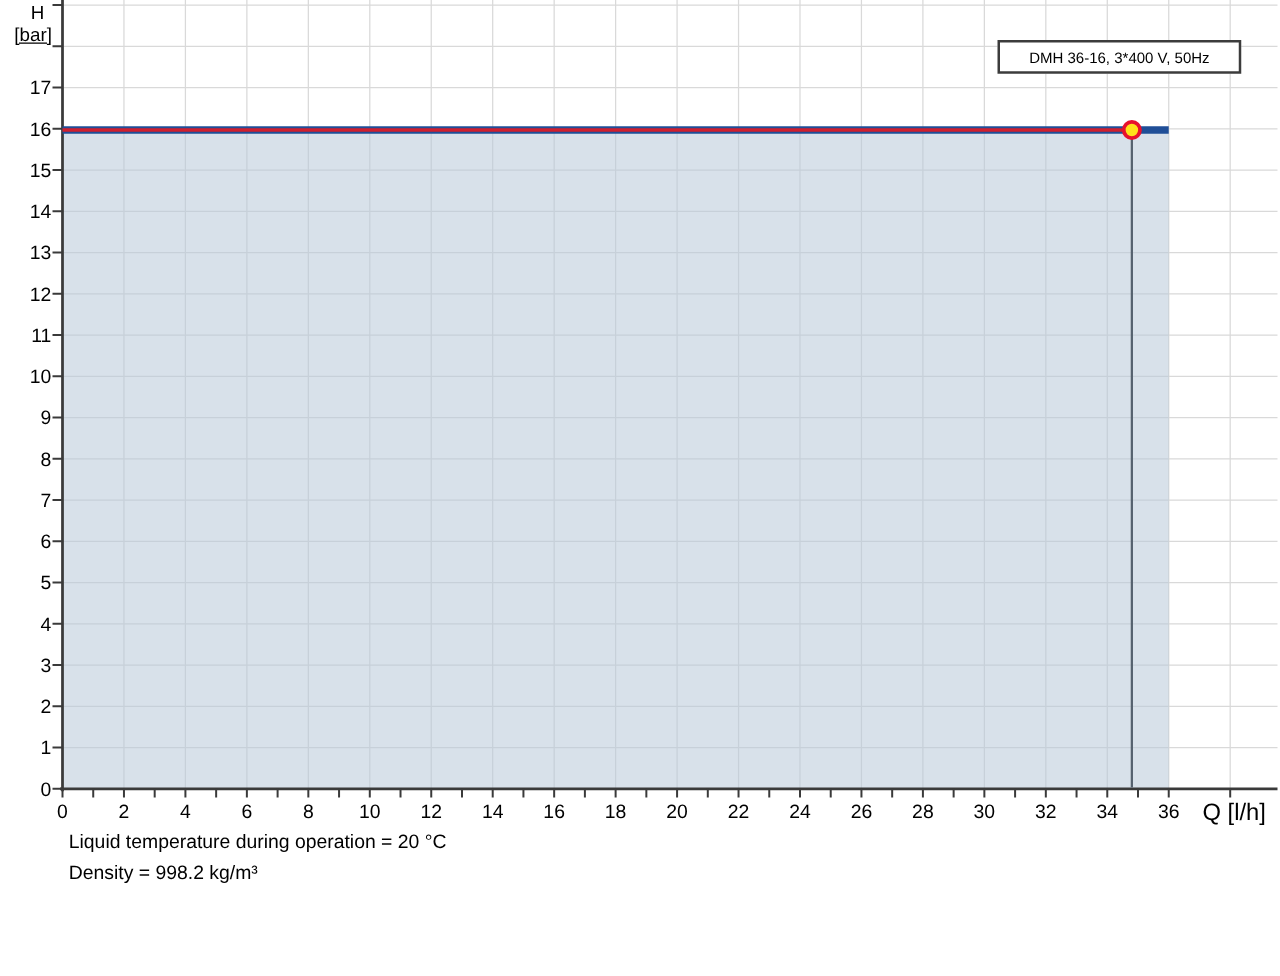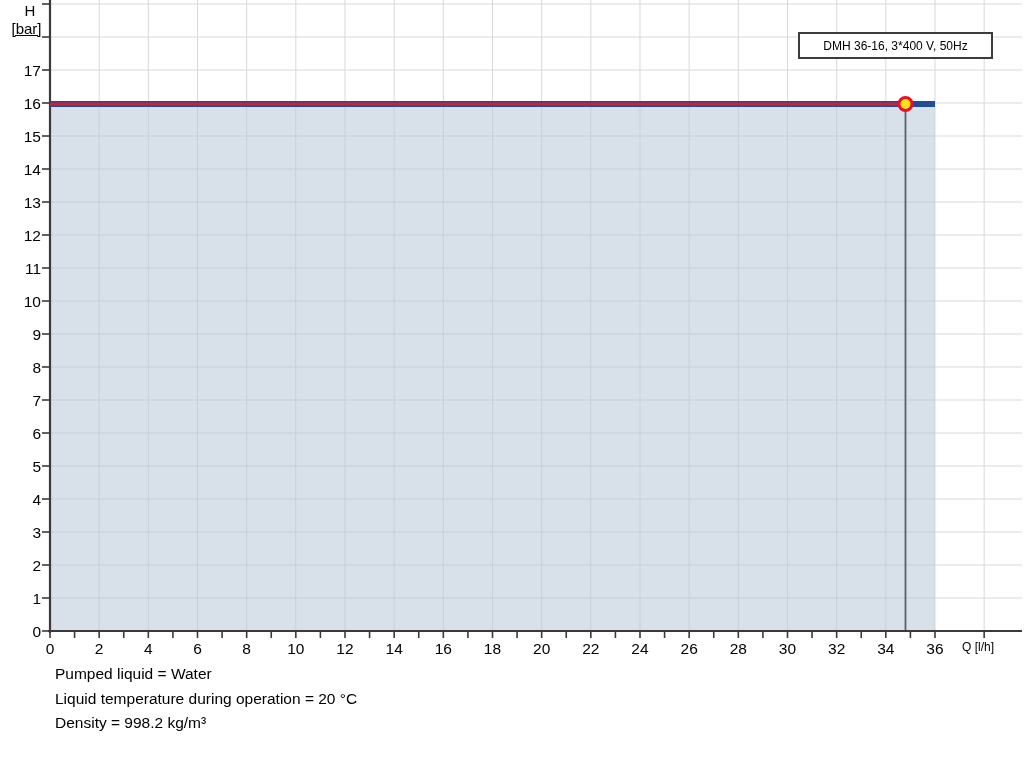--- a/index.html
+++ b/index.html
@@ -5,21 +5,21 @@
   html,body{margin:0;padding:0;background:#ffffff;}
   body{width:1024px;height:781px;position:relative;overflow:hidden;
        font-family:"Liberation Sans",sans-serif;color:#000;}
   #chart-svg{position:absolute;left:0;top:0;}
   #chart-svg text{font-family:"Liberation Sans",sans-serif;font-size:15.5px;fill:#000;}
   .legend-box{position:absolute;left:798px;top:4px;width:195px;height:27px;
       box-sizing:border-box;background:#ffffff;border:2px solid #3c3c3c;
       display:flex;align-items:center;justify-content:center;
       font-size:12px;white-space:nowrap;margin-top:28px;}
   .y-unit{position:absolute;text-align:center;font-size:15px;}
-  .x-unit{position:absolute;left:962px;top:640px;font-size:12px;white-space:nowrap;}
+  .x-unit{position:absolute;left:962px;top:640px;font-size:19px;white-space:nowrap;}
   .info-block{position:absolute;left:55px;top:662px;font-size:15.5px;line-height:24.6px;}
   .info-line{white-space:nowrap;}
 </style>
 </head>
 <body>
 
 <svg id="chart-svg" width="1024" height="660" viewBox="0 0 1024 660">
     <g>
       <line x1="99.166" y1="0" x2="99.166" y2="631" stroke="#d9d9d9" stroke-width="1"></line>
       <line x1="148.332" y1="0" x2="148.332" y2="631" stroke="#d9d9d9" stroke-width="1"></line>
@@ -173,16 +173,15 @@
 <div class="y-unit" style="left:14px;top:2px;width:32px;">H</div>
 <div class="y-unit" style="left:3px;top:20px;width:47px;text-decoration:underline;">[bar]</div>
 
 <div class="x-unit">Q [l/h]</div>
 
 <div class="legend-box">
   <span>DMH 36-16, 3*400 V, 50Hz</span>
 </div>
 
 <div class="info-block">
-  <div class="info-line">Pumped liquid = Water</div>
   <div class="info-line">Liquid temperature during operation = 20 °C</div>
   <div class="info-line">Density = 998.2 kg/m³</div>
 </div>
 
 </body></html>

